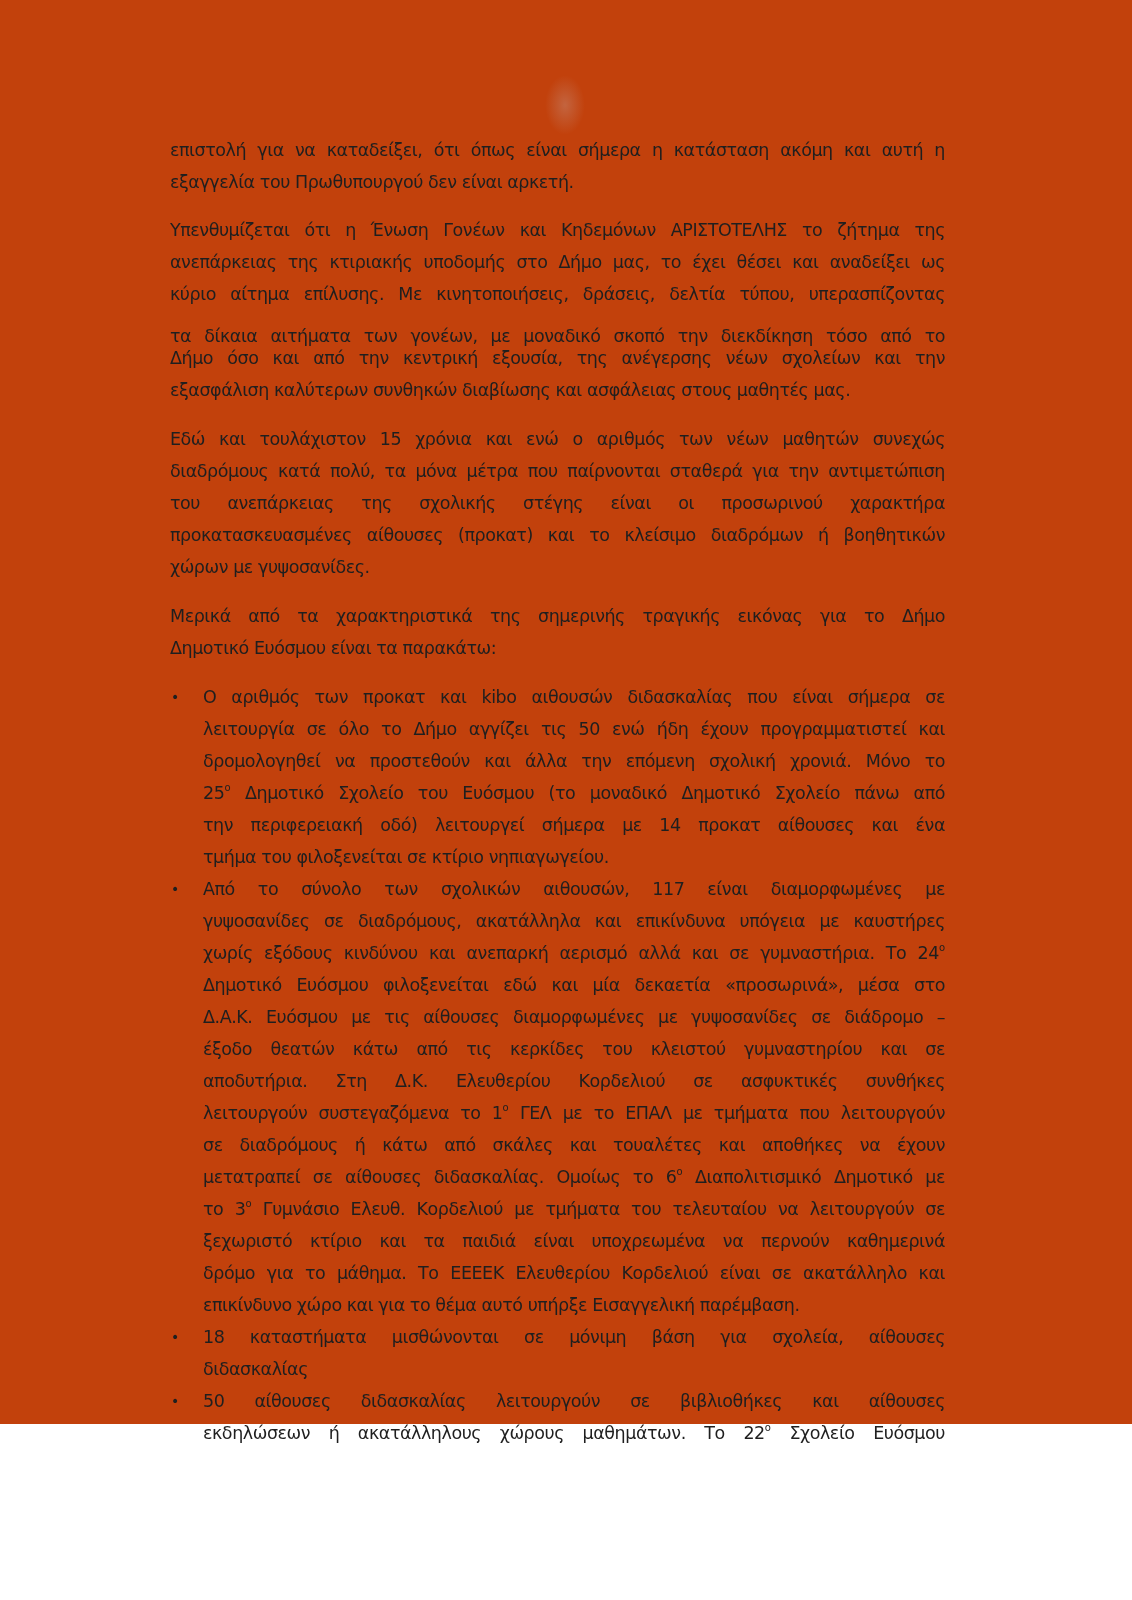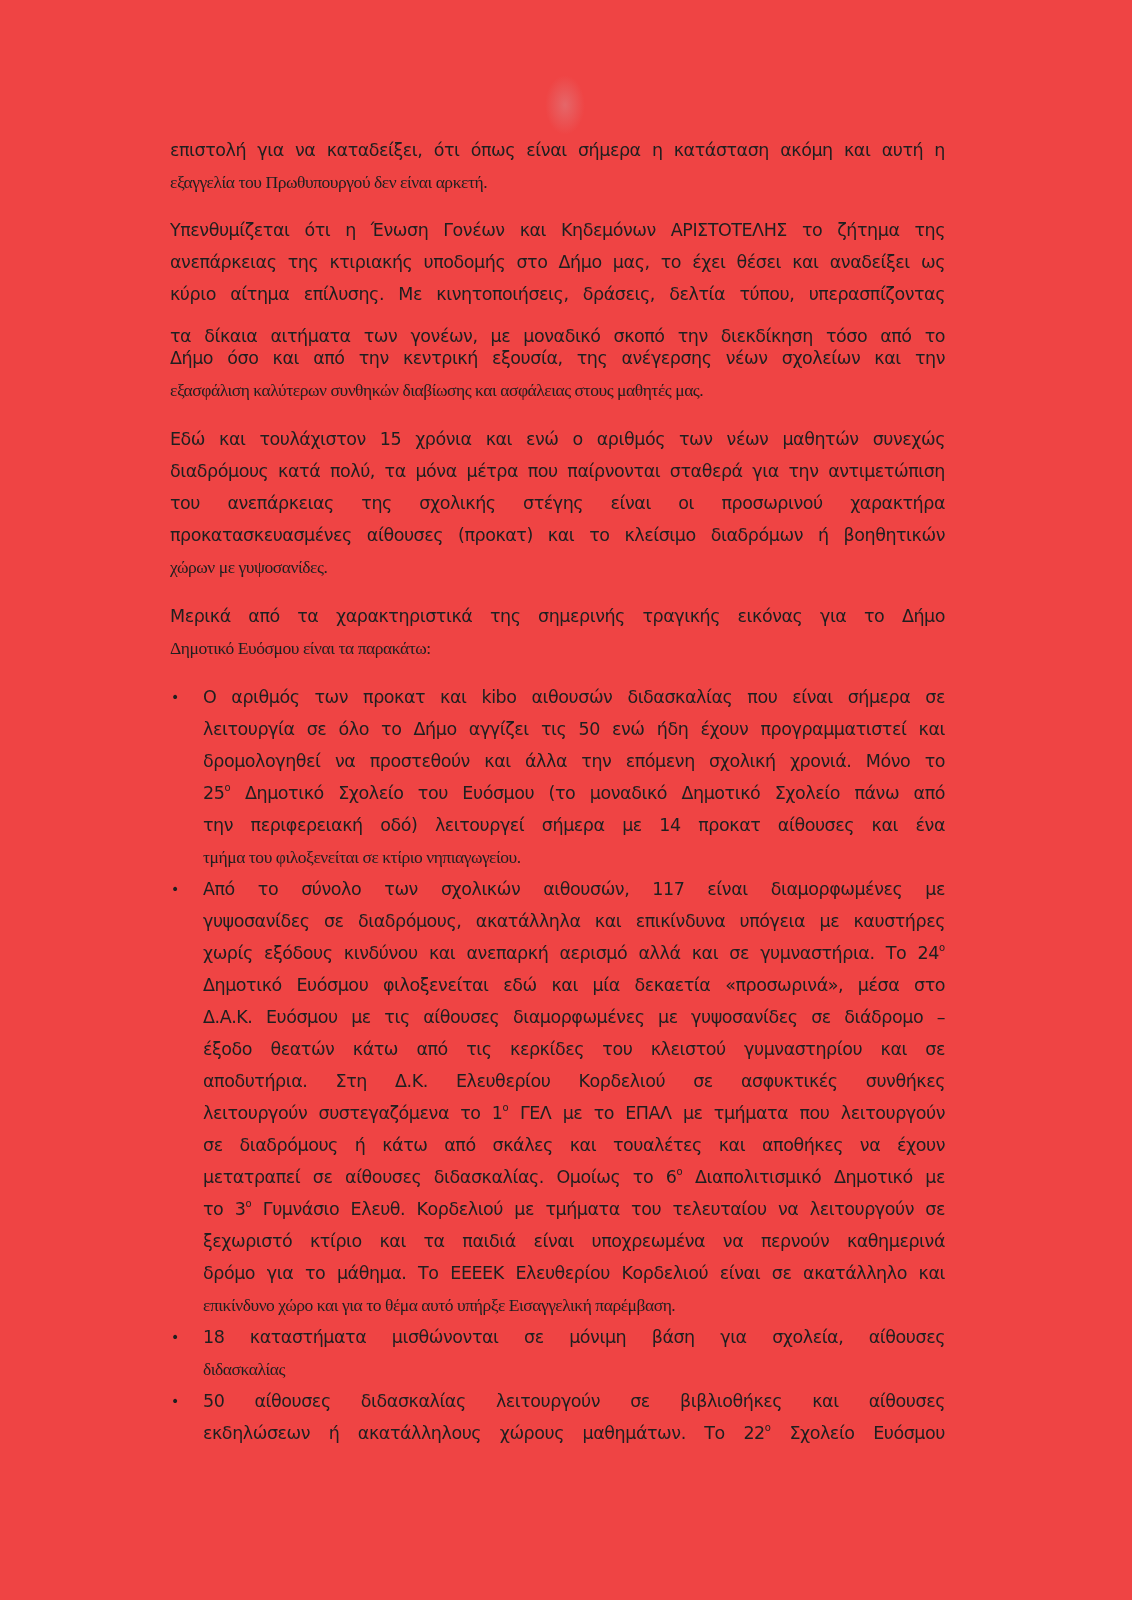--- a/index.html
+++ b/index.html
@@ -1,29 +1,29 @@
 <!DOCTYPE html>
 <html><head>
 <meta charset="utf-8">
 <style>
   html, body { margin: 0; padding: 0; background: #ffffff; }
   body { width: 1132px; height: 1600px; position: relative; overflow: hidden; }
   .page {
-    position: absolute; left: 0; top: 0; width: 1132px; height: 1600px;
-    background: #ef4444;
+    position: absolute; left: 0; top: 0; width: 1132px; height: 1424px;
+    background: #c2410c;
     font-family: "DejaVu Sans", "Liberation Sans", sans-serif;
     color: #1f1f1f;
   }
   .line {
     position: absolute; left: 170px; width: 775px;
     font-size: 17.5px; line-height: 22px; white-space: nowrap;
     letter-spacing: -0.45px;
     text-align: justify; text-align-last: justify;
   }
-  .line.last { text-align-last: left; font-family: Liberation Serif, serif; }
+  .line.last { text-align-last: left; }
   .line.ind { left: 203px; width: 742px; }
   .bullet {
     position: absolute; left: 171px; font-size: 14px; line-height: 22px; color: #1f1f1f;
   }
   sup { font-size: 10px; vertical-align: top; position: relative; top: -5px; letter-spacing: 0; }
   .scan-smudge {
     position: absolute; left: 545px; top: 75px; width: 40px; height: 60px;
     background: radial-gradient(ellipse at center, rgba(200,205,215,0.25), rgba(255,255,255,0) 70%);
   }
 </style>

